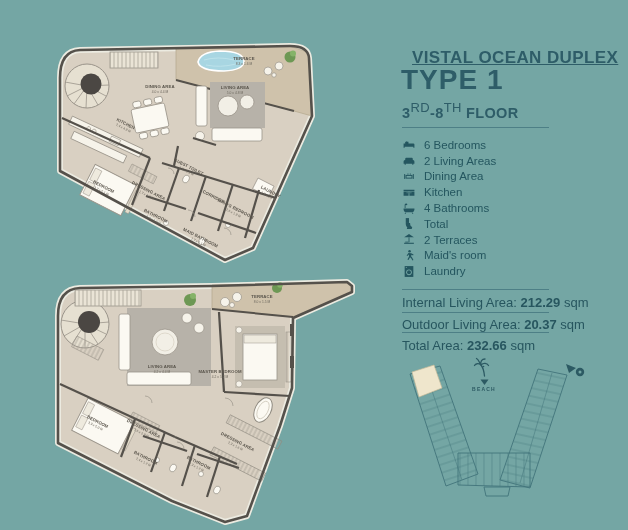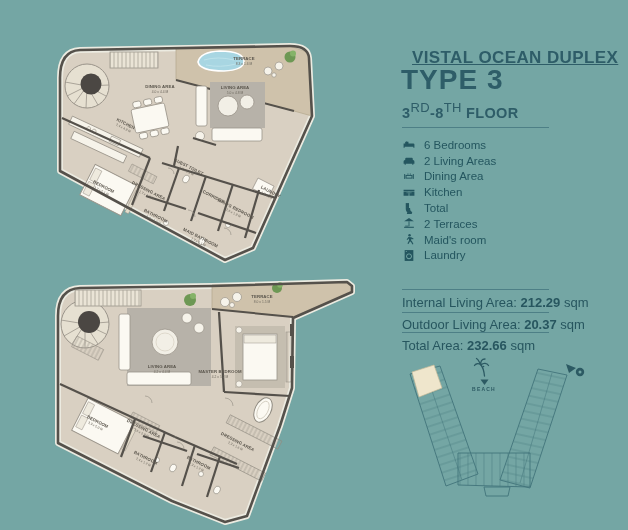--- a/index.html
+++ b/index.html
@@ -288,21 +288,21 @@
         <text class="rd" y="4.5">2.3 x 1.7 M</text>
       </g>
     <g transform="translate(212,167) rotate(27)">
         <text class="rn">DRESSING AREA</text>
         <text class="rd" y="4.5">2.3 x 1.6 M</text>
       </g>
   </svg>
 
   <div class="info">
     <div class="title">VISTAL OCEAN DUPLEX</div>
-    <div class="type">TYPE 3</div>
+    <div class="type">TYPE 1</div>
     <div class="floor"><span>3</span><sup>RD</sup><span>-8</span><sup>TH</sup><span class="fl-rest">FLOOR</span></div>
     <hr class="rule r1">
 
     <ul class="features">
       <li>
         <span class="ficon">
             <svg viewBox="0 0 24 24" fill="currentColor">
               <path d="M2 18v-8h3V8.5A1.5 1.5 0 0 1 6.5 7H11v3h9a2 2 0 0 1 2 2v6h-2v-2H4v2H2z"></path>
               <circle cx="7.5" cy="8.3" r="1.8"></circle>
             </svg>
@@ -328,20 +328,30 @@
         </li>
       <li>
         <span class="ficon">
             <svg viewBox="0 0 24 24" fill="currentColor">
               <path d="M2 7h20v2.5H2zM2 10.5h9.2V18H2zm10.8 0H22V18h-9.2z"></path>
               <circle cx="8.5" cy="12.5" r="1" fill="#74a6a4"></circle>
               <circle cx="15.5" cy="12.5" r="1" fill="#74a6a4"></circle>
             </svg>
           </span>
         <span>Kitchen</span>
+        </li>
+      <li>
+        <span class="ficon">
+            <svg viewBox="0 0 24 24" fill="currentColor">
+              <path d="M4 11V5.5a2.5 2.5 0 0 1 5-.3l-1.9.6A.8.8 0 0 0 5.6 6V11H4z"></path>
+              <path d="M2 12h20v2.5a4.5 4.5 0 0 1-4.5 4.5h-11A4.5 4.5 0 0 1 2 14.5V12z"></path>
+              <path d="M5 19.5l-1 2h2l.8-1.6M19 19.5l1 2h-2l-.8-1.6"></path>
+            </svg>
+          </span>
+        <span>4 Bathrooms</span>
         </li>
       <li>
         <span class="ficon">
             <svg viewBox="0 0 24 24" fill="currentColor">
               <path d="M6 2h6v9H6z"></path>
               <path d="M6 11h8c0 4 1.2 6.4 4 7.6L17 22H8l.8-3.2C6.6 17.4 6 14.8 6 11z"></path>
             </svg>
           </span>
         <span>Total</span>
         </li>

